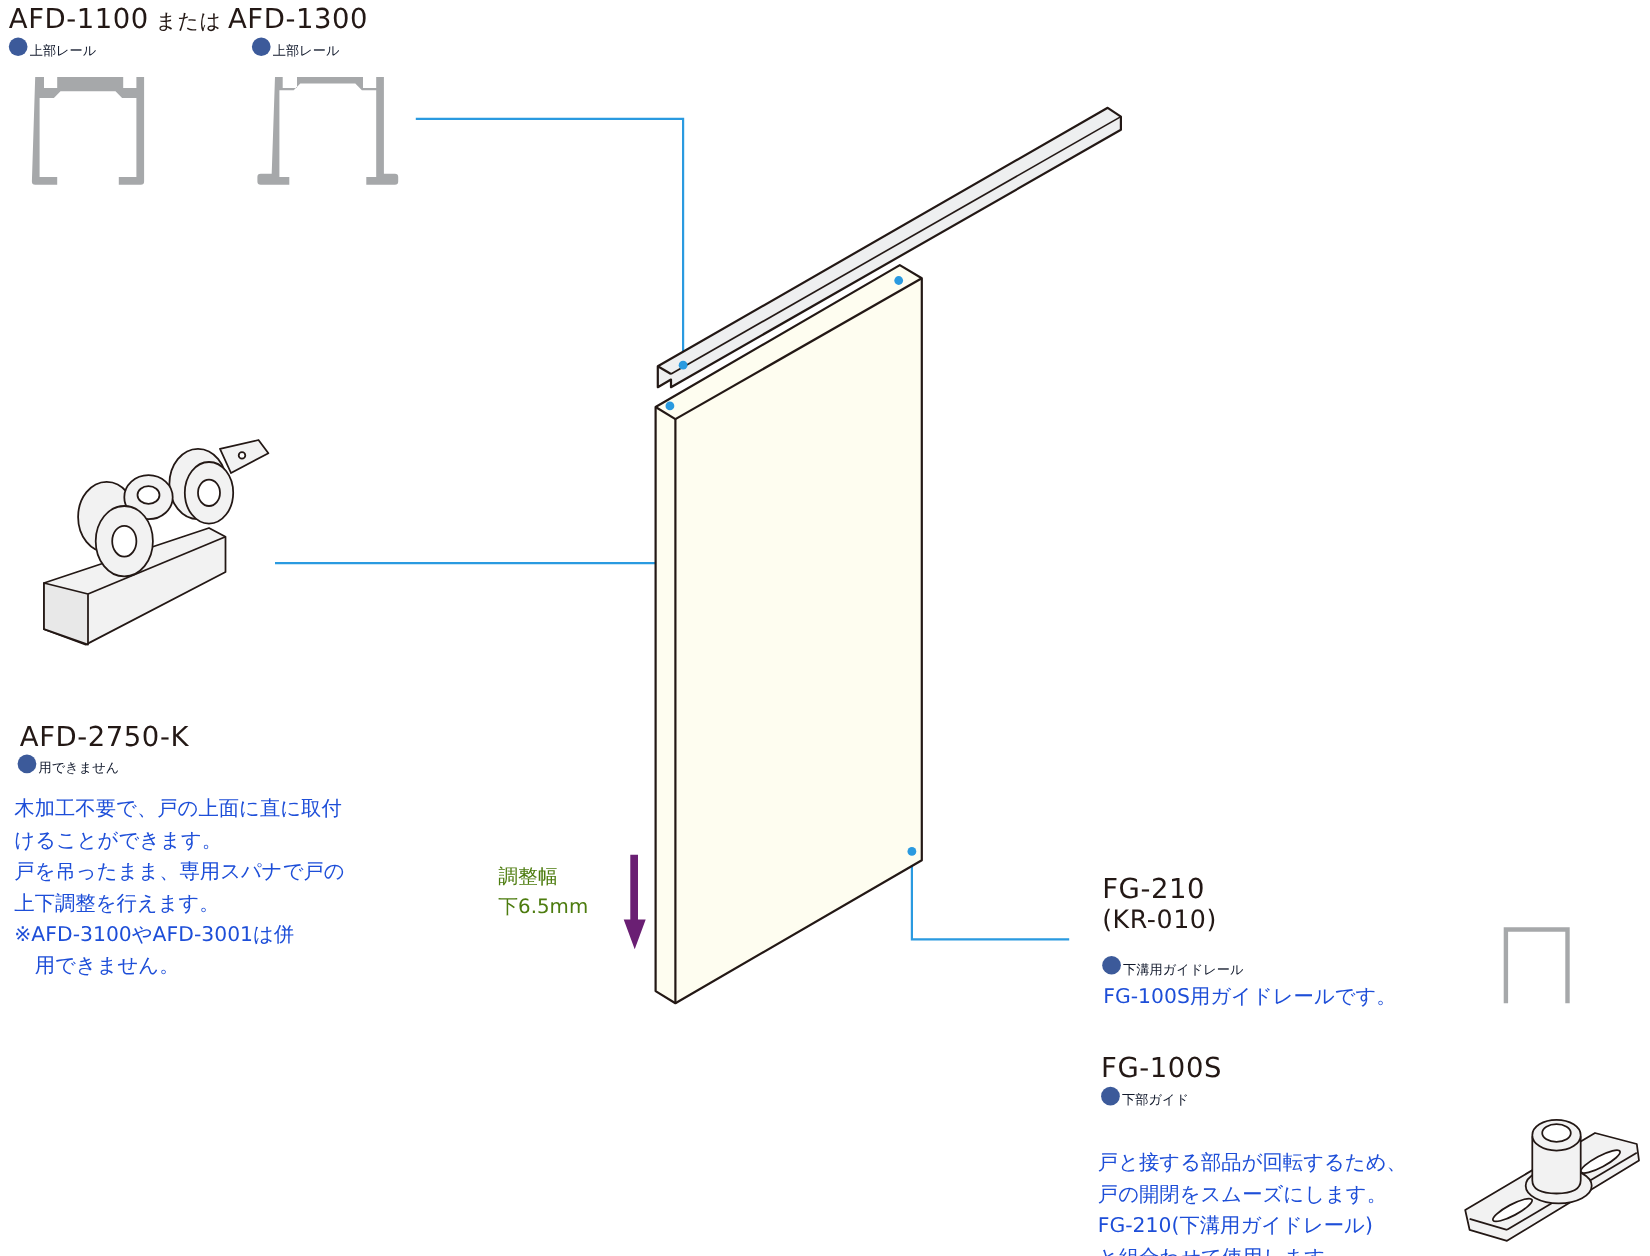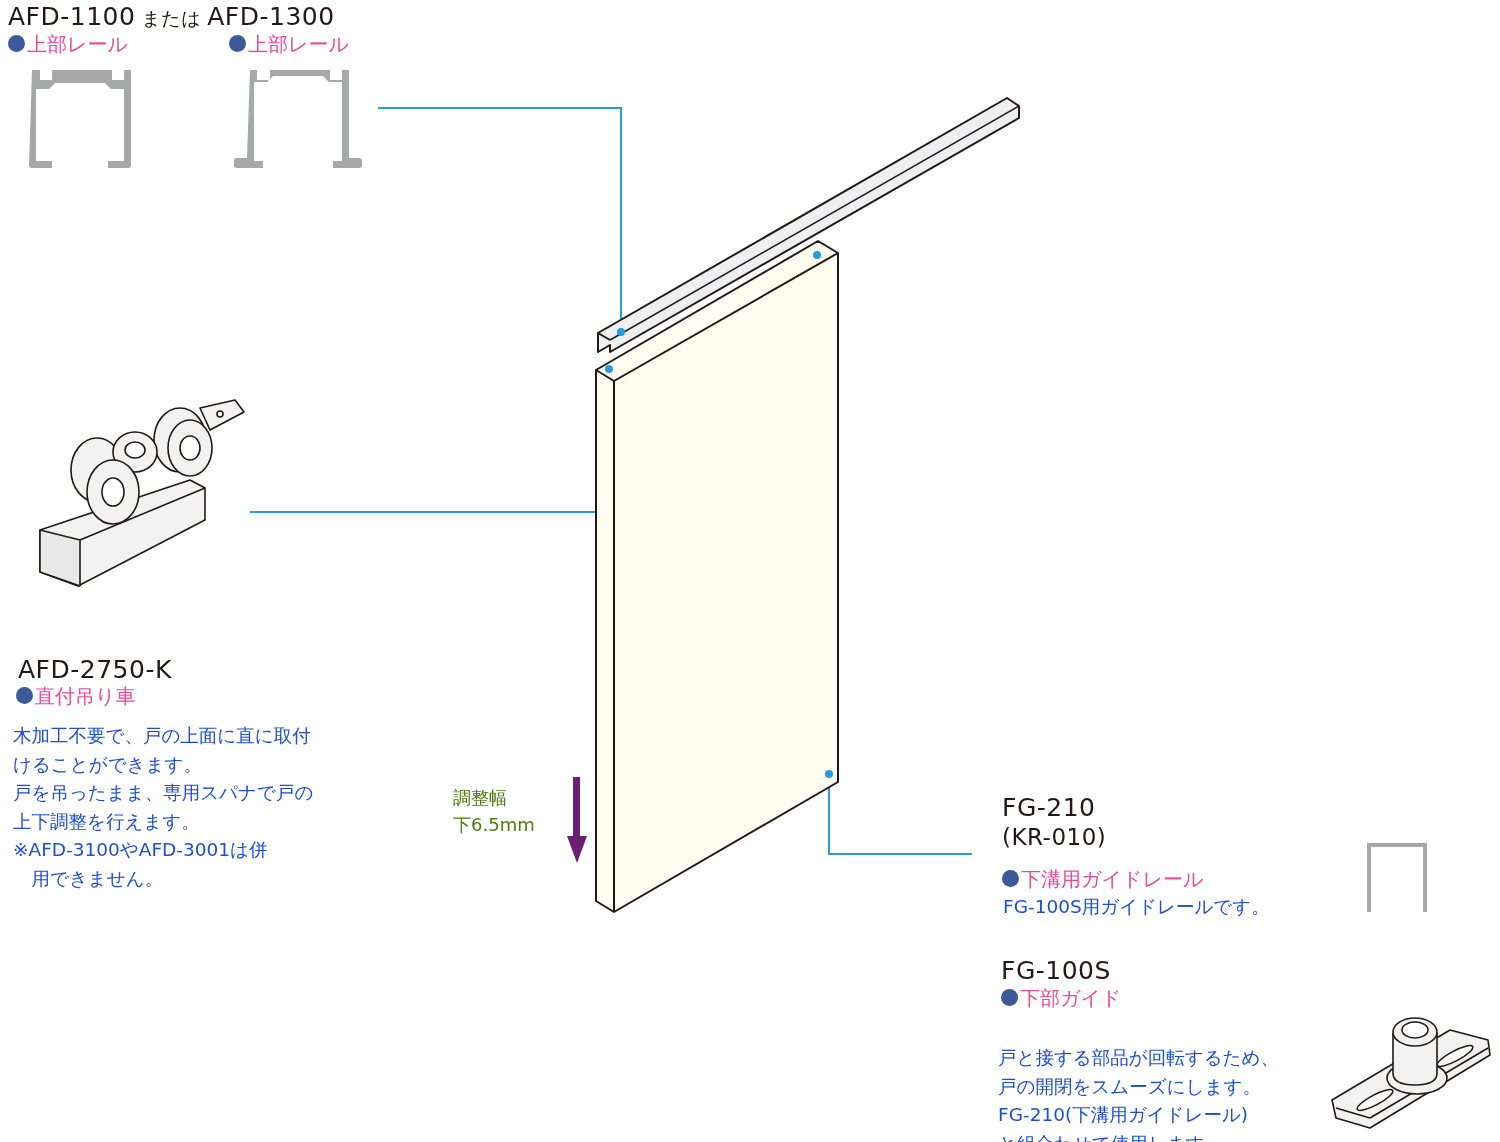--- a/index.html
+++ b/index.html
@@ -1,21 +1,21 @@
 <!DOCTYPE html>
 <html><head>
 <meta charset="utf-8">
 <style>
   html, body { margin: 0; padding: 0; background: #ffffff; }
   body { width: 1500px; height: 1142px; position: relative; overflow: hidden;
          font-family: "DejaVu Sans", "Liberation Sans", sans-serif; color: #231815; }
   .abs { position: absolute; }
   .model { font-size: 25px; letter-spacing: 0.5px; white-space: nowrap; line-height: 1; }
   .model .or { font-size: 19px; margin: 12px 6px; }
-  .sub { font-size: 20px; color: #ec4899; white-space: nowrap; line-height: 1; }
+  .sub { font-size: 12px; color: #0f172a; white-space: nowrap; line-height: 1; }
   .sub .dot { display: inline-block; width: 17px; height: 17px; border-radius: 50%;
               background: #3c5a9a; margin-right: 2px; vertical-align: -1px; }
   .desc { font-size: 18.5px; line-height: 28.5px; white-space: pre-line; color: #1d4ed8; }
   .adj { font-size: 18px; line-height: 27px; white-space: pre-line; color: #4d7c0f; }
   svg { position: absolute; left: 0; top: 0; }
 </style>
 </head>
 <body>
 
 <svg width="1500" height="1142" viewBox="0 0 1500 1142">
@@ -97,21 +97,21 @@
 </div>
 <div class="abs sub" style="left:8px; top:34px;">
   <span class="dot"></span><span>上部レール</span>
 </div>
 <div class="abs sub" style="left:229px; top:34px;">
   <span class="dot"></span><span>上部レール</span>
 </div>
 
 <div class="abs model" style="left:18px; top:657px;">AFD-2750-K</div>
 <div class="abs sub" style="left:16px; top:686px;">
-  <span class="dot"></span><span>直付吊り車</span>
+  <span class="dot"></span><span>用できません</span>
 </div>
 <div class="abs desc" style="left:13px; top:722px; width:340px;">木加工不要で、戸の上面に直に取付
 けることができます。
 戸を吊ったまま、専用スパナで戸の
 上下調整を行えます。
 ※AFD-3100やAFD-3001は併
 　用できません。</div>
 
 <div class="abs adj" style="left:453px; top:784px;">調整幅
 下6.5mm</div>

